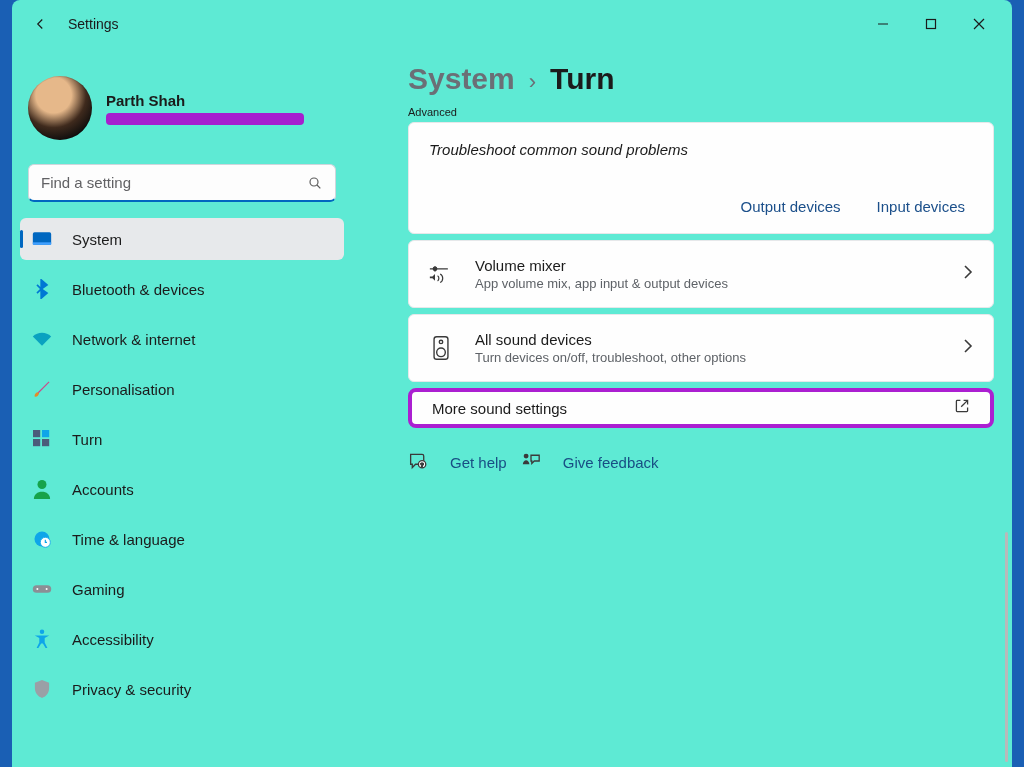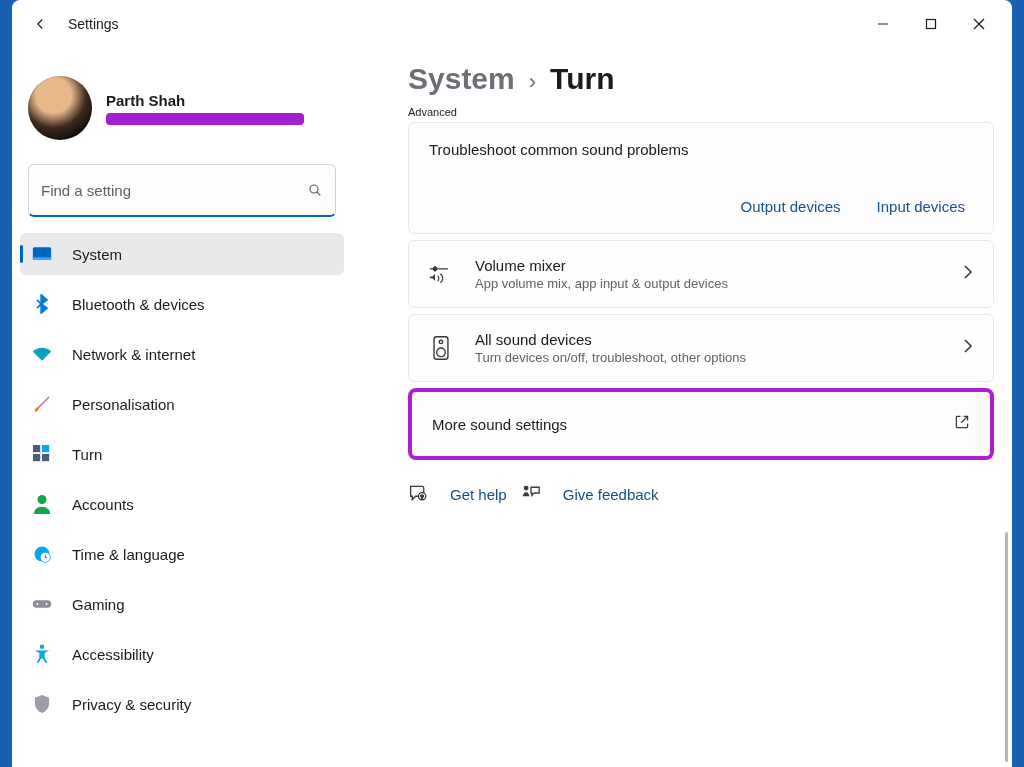--- a/index.html
+++ b/index.html
@@ -1,62 +1,62 @@
 <!DOCTYPE html>
 <html><head>
 <meta charset="utf-8">
 <style>
   * { box-sizing: border-box; margin: 0; padding: 0; font-family: "Segoe UI", -apple-system, BlinkMacSystemFont, sans-serif; }
   html, body { width: 1024px; height: 767px; overflow: hidden; background: #1a5fb4; }
   .window {
     position: absolute; top: 0; left: 12px; right: 12px; bottom: 0;
-    background: #ffffff; border-radius: 8px 8px 0 0; overflow: hidden;
+    background: #5eead4; border-radius: 8px 8px 0 0; overflow: hidden;
   }
   
   .titlebar { height: 48px; display: flex; align-items: center; padding: 0 10px; }
   .back-btn { width: 36px; height: 36px; display:flex;align-items:center;justify-content:center; border-radius:4px; }
   .title-text { font-size: 14px; margin-left: 10px; color:#1b1b1b;}
   .win-controls { margin-left: auto; display:flex; gap: 2px; }
   .win-btn { width: 46px; height: 32px; display:flex;align-items:center;justify-content:center; border-radius:4px;}
   
   .body { display: flex; height: calc(100% - 48px); }
   .sidebar { width: 340px; padding: 8px 0 0 0; }
   .profile { display:flex; align-items:center; padding: 20px 10px 20px 16px; gap: 14px;}
   .avatar { width:64px;height:64px;border-radius:50%; background: radial-gradient(circle at 40% 30%, #e6b88a 0 30%, #3f2a1d 55%, #0b0b0b 80%); flex-shrink:0; box-shadow: inset 0 0 0 1px rgba(0,0,0,.1);}
   .profile-name { font-size:15px; font-weight:600; color:#1b1b1b;}
   .redact { width: 198px; height: 12px; background: #a61fcf; border-radius: 4px; margin-top:4px;}
-  .searchbox { margin: 4px 16px 16px 16px; height:53px; background:#fdfdfd; border:1px solid #cfd6dc; border-bottom:2px solid #0067c0; border-radius:6px; display:flex;align-items:center; padding:0 12px;}
+  .searchbox { margin: 4px 16px 16px 16px; height:38px; background:#fdfdfd; border:1px solid #cfd6dc; border-bottom:2px solid #0067c0; border-radius:6px; display:flex;align-items:center; padding:0 12px;}
   .searchbox input { flex:1; border:none; outline:none; background:transparent; font-size:15px; color:#333;}
   .searchbox input::placeholder{color:#616164;}
   .nav { display:flex; flex-direction:column; gap:0px; padding: 0 8px;}
   .nav-item { height:42px; border-radius:6px; display:flex; align-items:center; padding:0 12px; gap:20px; cursor:pointer; position:relative; font-size:15px; color:#1b1b1b;}
   .nav-item.active{background:#e7e9eb;}
   .nav-item.active::before{content:"";position:absolute;left:0px;top:12px;bottom:12px;width:3px;background:#0067c0;border-radius:2px;}
   .nav-icon{width:20px;height:20px;display:flex;align-items:center;justify-content:center;flex-shrink:0;}
   .nav-gap{height:8px;}
   
   .main { flex:1; padding: 14px 18px 0 56px; overflow:hidden;}
   .breadcrumb { display:flex; align-items:baseline; gap: 14px; margin-bottom: 10px;}
   .bc-parent { font-size:30px; font-weight:600; color:#6b6f76;}
   .bc-sep { font-size:22px; color:#6b6f76; font-weight:400;}
   .bc-current{ font-size:30px; font-weight:600; color:#1b1b1b;}
   .section-label{font-size:11px; font-weight:400; color:#1b1b1b; margin-bottom:4px;}
   .card { background:#fefefe; border:1px solid #e6e8ea; border-radius:6px; margin-bottom:6px;}
   .troubleshoot { padding: 18px 20px 18px 20px; }
-  .troubleshoot-title{font-size:15px; color:#1b1b1b;}
+  .troubleshoot-title{font-size:15px; color:#1b1b1b;font-style:italic;}
   .ts-links { display:flex; justify-content:flex-end; gap:36px; margin-top:40px; padding-right:8px;}
   .ts-links a { color:#1b4f8a; font-size:15px; text-decoration:none;}
   .row-card { display:flex; align-items:center; padding:16px 20px; gap:22px; cursor:pointer;}
   .row-icon{width:24px;display:flex;align-items:center;justify-content:center;flex-shrink:0;}
   .row-text{flex:1;}
   .row-title{font-size:15px;color:#1b1b1b;}
   .row-sub{font-size:13px;color:#5e6267;margin-top:2px;}
   .chevron{color:#3a3a3a;}
   .highlight { border:4px solid #ab1fd1; border-radius:8px;}
-  .more-row{padding:22px 20px;}
+  .more-row{padding:6px 20px;}
   .footlinks{margin-top:24px; display:flex; flex-direction:row; gap:14px; padding-left:0px;}
   .footlink{display:flex;align-items:center;gap:20px; font-size:15px; color:#184e84;}
   .footlink .fi{width:22px;color:#3a3a3a;}
   .scroll-thumb{position:absolute; right:4px; top:532px; width:3px; height:230px; background:#b9b9b9; border-radius:2px;}
 </style>
 </head>
 <body>
 
 <div class="window">
 

